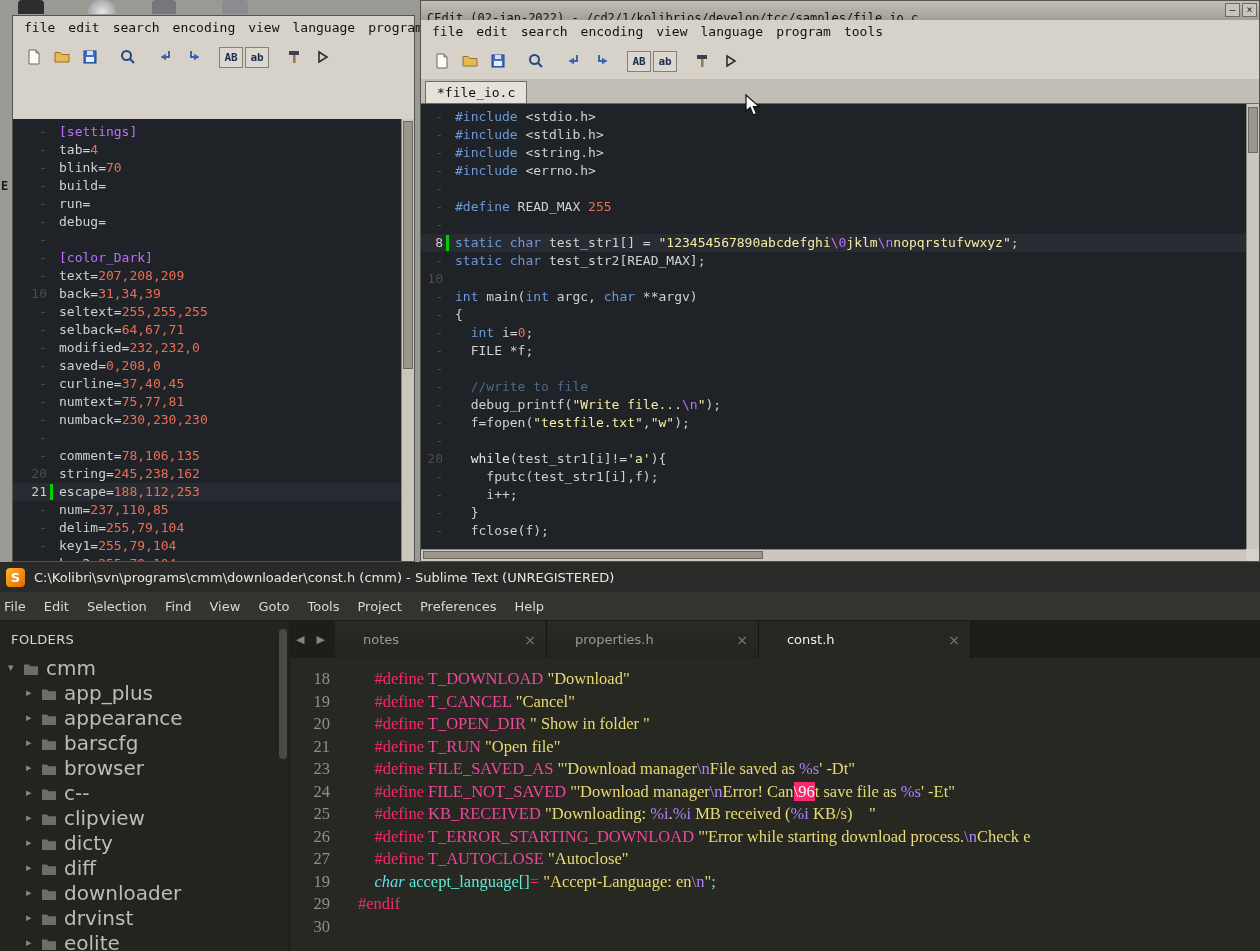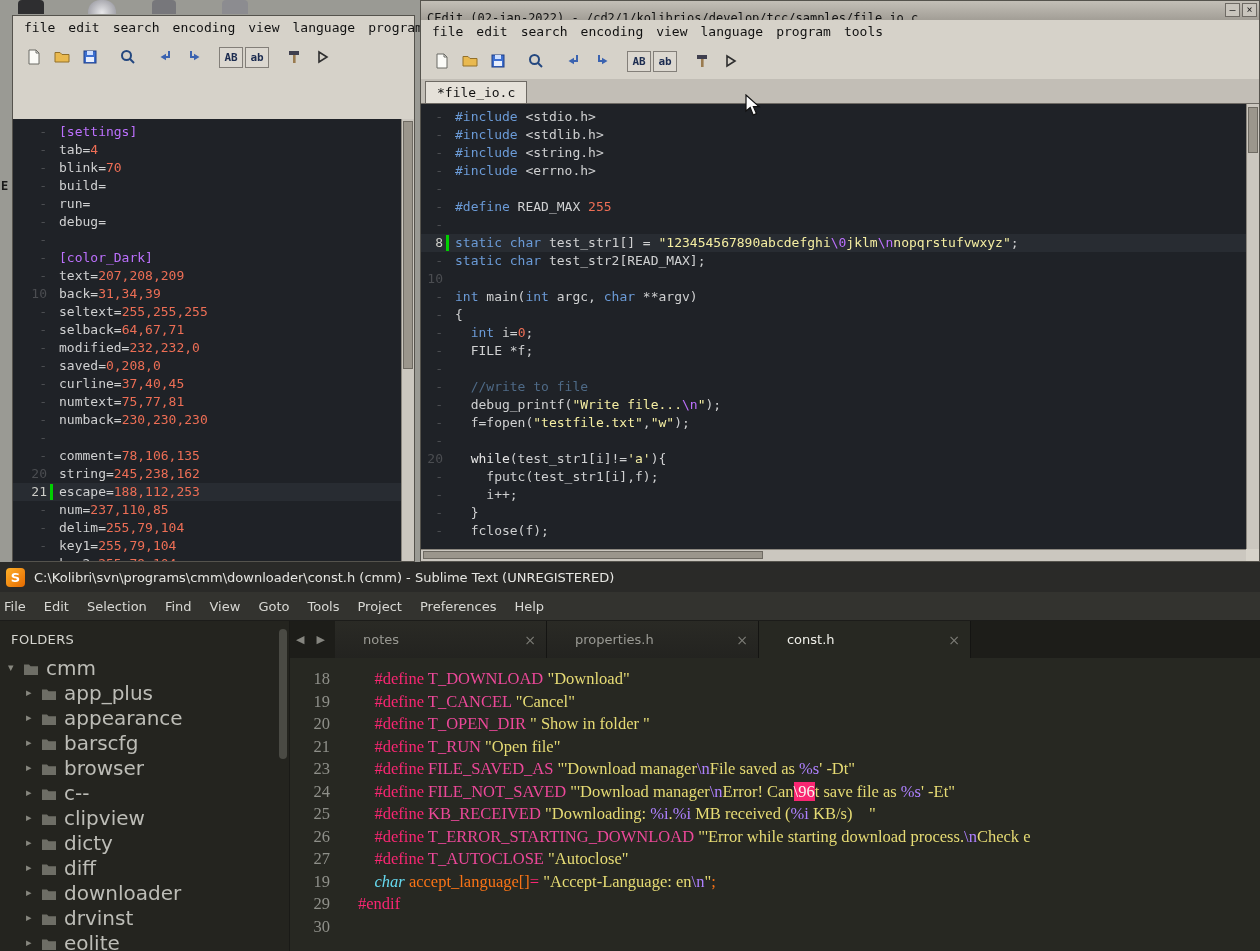--- a/index.html
+++ b/index.html
@@ -77,21 +77,21 @@
   .st-nav{color:#85857f;font-size:11px;padding:0 6px;flex:none}
   .st-tabs{display:flex;height:100%;margin-left:4px}
   .st-tab{width:212px;height:100%;background:linear-gradient(#2a2a25,#232320);border-right:1px solid #141412;
           position:relative;display:flex;align-items:center;padding-left:28px;color:#9a9a94;font-size:13px}
   .st-tab.active{background:#272822;color:#efefe9}
   .st-tab .x{position:absolute;right:10px;color:#7b7b75;font-size:14px}
   .st-code{position:absolute;top:37px;left:0;right:0;bottom:0;background:#272822;overflow:hidden;padding-top:10px}
   .st-row{height:22.5px;line-height:22.5px;display:flex;white-space:pre;
           font-family:Liberation Serif, serif;font-size:16.5px}
   .st-ln{flex:none;width:40px;text-align:right;color:#8f908a;margin-right:28px}
-  .st-code .sg-t{color:#f97316}
+  .st-code .sg-t{color:#5eead4}
   .st-code .sg-kw{color:#f92672}
   .st-code .sg-ent{color:#ec4899}
   .st-code .sg-kwt{color:#66d9ef;font-style:italic}
   .st-code .sg-str{color:#e6db74}
   .st-code .sg-esc{color:#ae81ff}
   .st-code .sg-bad{color:#f8f8f0;background:#f92672}
 
   .cursor{position:absolute;z-index:99;pointer-events:none}
 </style>
 </head>

